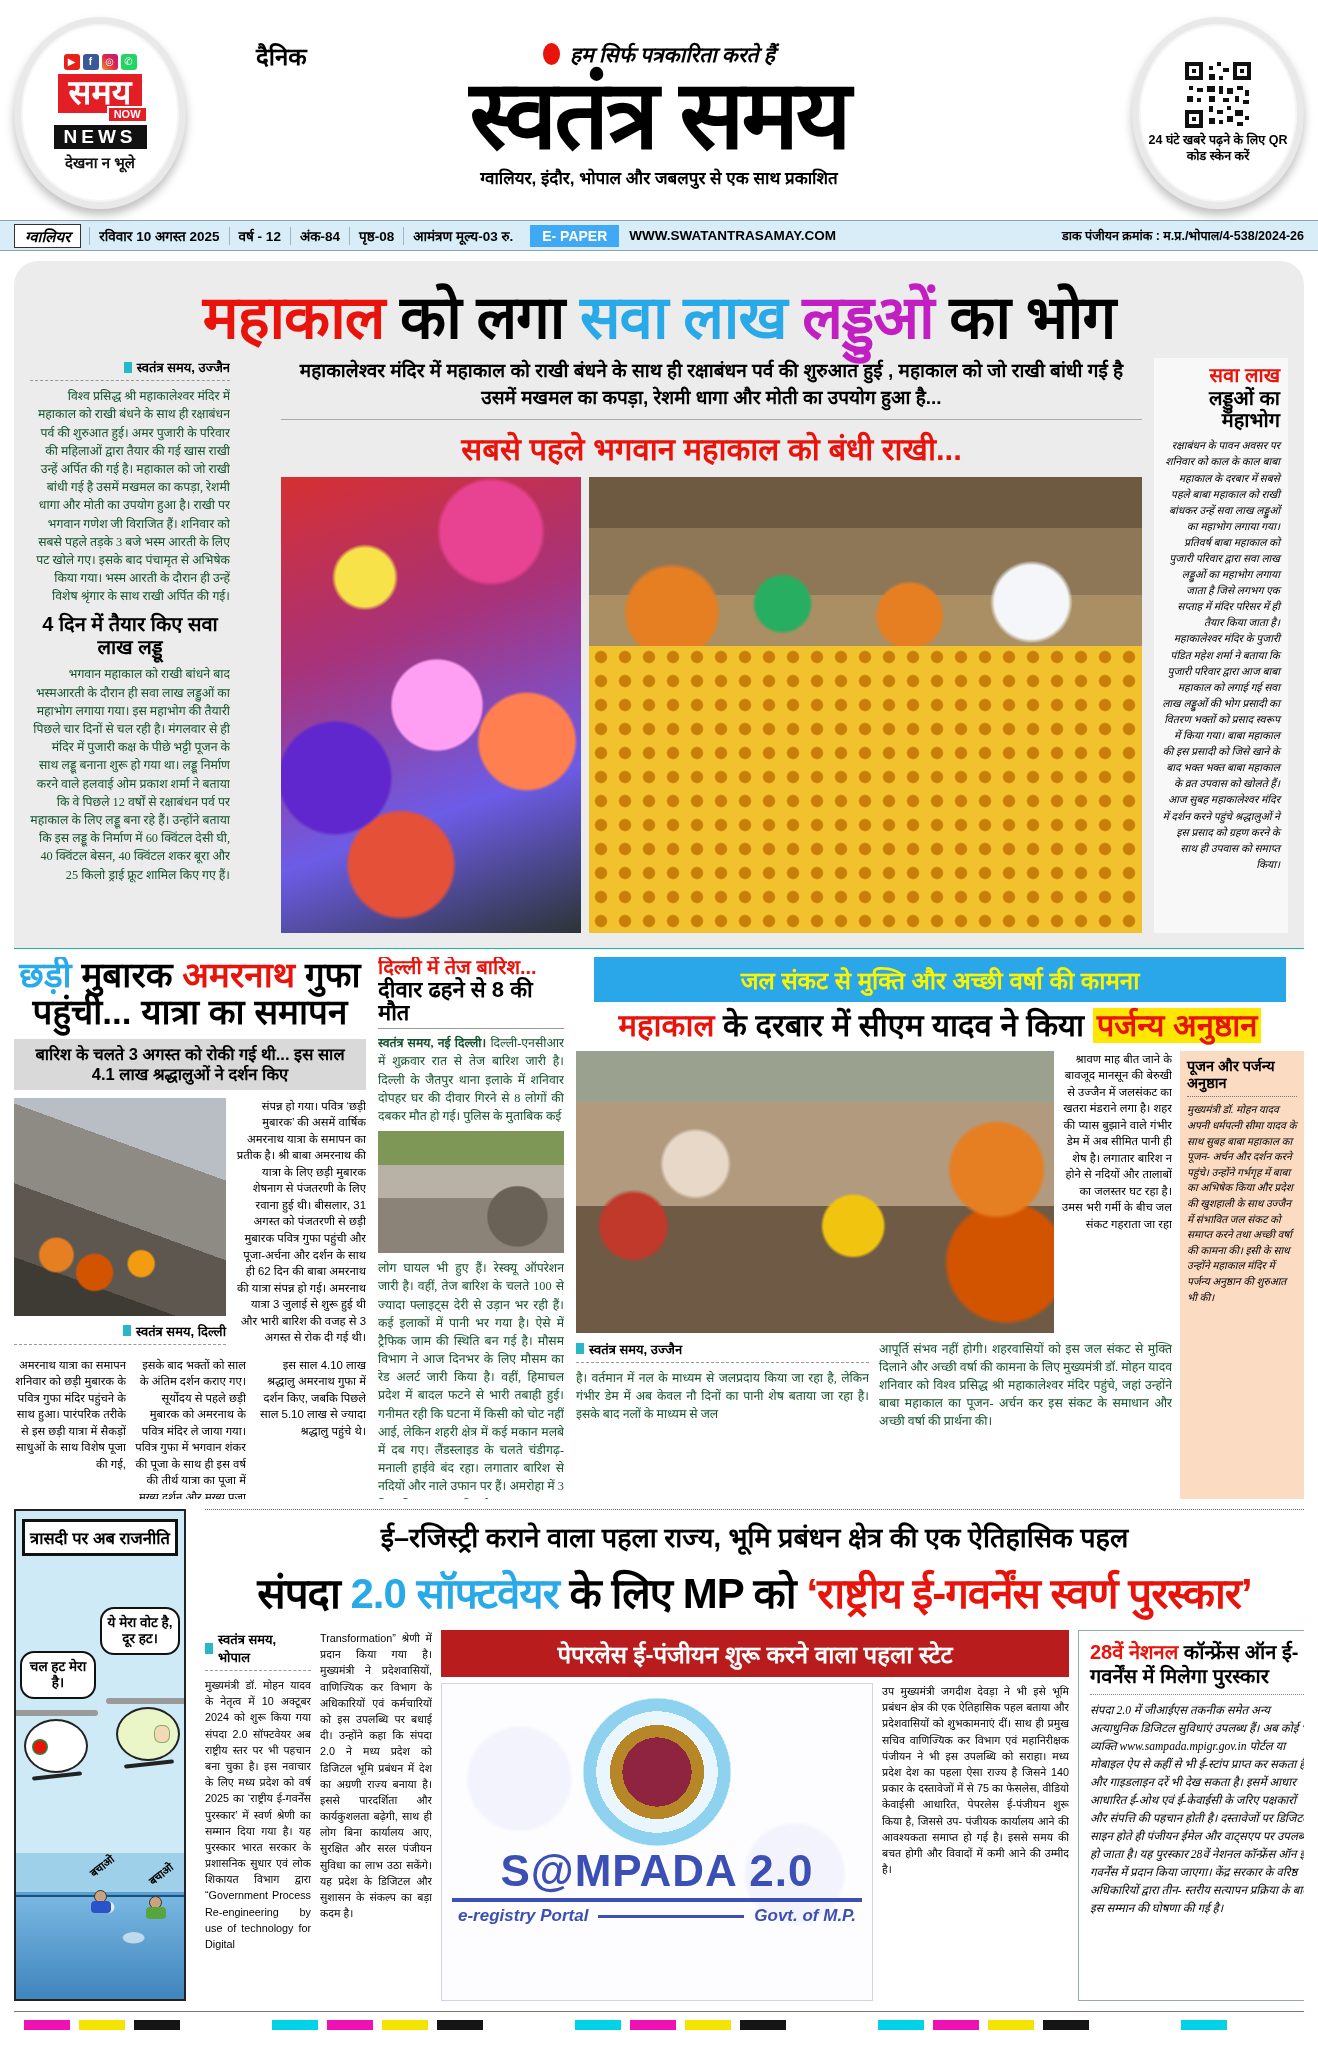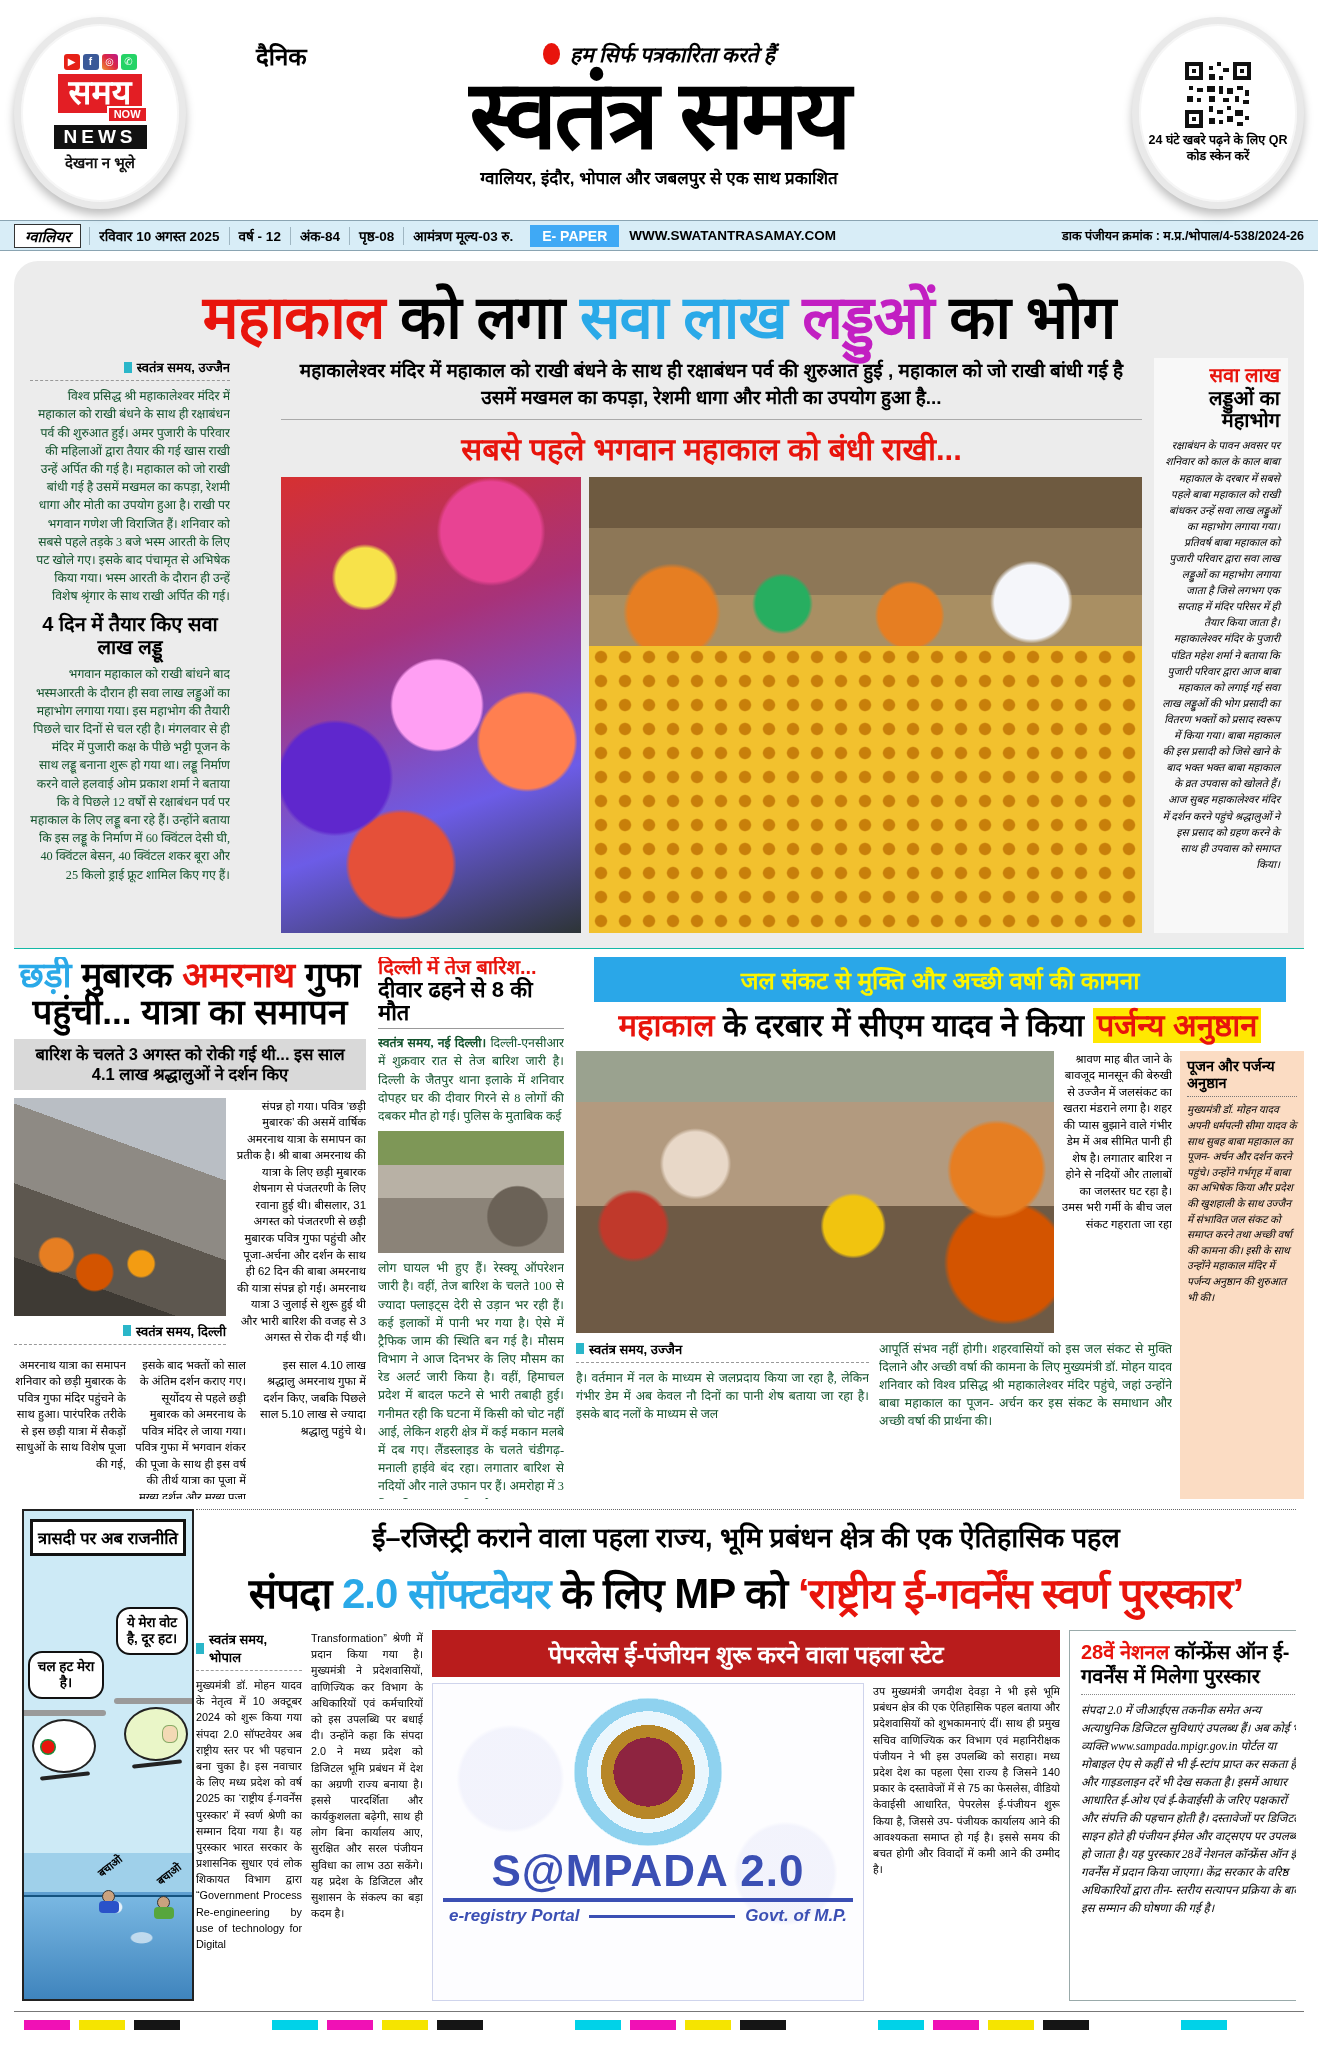--- a/index.html
+++ b/index.html
@@ -142,28 +142,28 @@
       linear-gradient(180deg,#9aa28f 0 18%,#b29a7f 18% 55%,#6e5a45 55%); }
   .cm-colr { flex:1; overflow:hidden; }
   .cm-cols { display:flex; gap:10px; margin-top:7px; flex:1; overflow:hidden; }
   .cm-cols .c { flex:1; overflow:hidden; }
   .pinkbox { width:124px; flex:none; background:#fbdcc3; padding:7px 7px; overflow:hidden; }
   .pink-t { font-weight:900; font-size:14.5px; line-height:1.2; border-bottom:1px dotted #777; padding-bottom:4px; }
   .pink-b { font-family:"Liberation Serif","DejaVu Serif",serif; font-style:italic; font-size:10.4px;
             line-height:1.5; margin-top:5px; }
 
   
-  .bottom { display:flex; gap:2px; margin:10px 22px 0; height:492px; }
+  .bottom { display:flex; gap:19px; margin:10px 14px 0; height:492px; }
   .cartoon { width:172px; flex:none; border:2px solid #222; position:relative; overflow:hidden;
              background:linear-gradient(180deg,#cdeaf6 0 70%,#9fd0ea 70% 78%,#5f9fd0 78%); }
   .ct-title { border:3px solid #111; background:#fff; margin:8px 6px; font-weight:900; font-size:16.5px;
               text-align:center; padding:4px 2px; position:relative; z-index:3; }
   .bubble { position:absolute; background:#fff; border:2px solid #111; border-radius:14px; font-weight:900;
             font-size:13.5px; text-align:center; padding:6px 5px; line-height:1.2; z-index:3; }
-  .bub-r { top:96px; right:4px; width:72px; }
+  .bub-r { top:96px; right:4px; width:80px; }
   .bub-l { top:140px; left:4px; width:76px; }
   .heli { position:absolute; width:64px; height:54px; background:#fff; border:2px solid #222;
           border-radius:50%; z-index:2; }
   .heli::before { content:""; position:absolute; top:-11px; left:-12px; width:84px; height:6px;
                   background:#9a9a9a; border-radius:3px; }
   .heli::after { content:""; position:absolute; bottom:-7px; left:6px; width:50px; height:4px;
                  background:#222; border-radius:2px; transform:rotate(-6deg); }
   .heli-l { top:208px; left:8px; }
   .heli-l i { position:absolute; left:6px; top:18px; width:16px; height:16px; border-radius:50%;
               background:radial-gradient(circle,#e8140c 0 55%,#1c8c3c 60%); }

